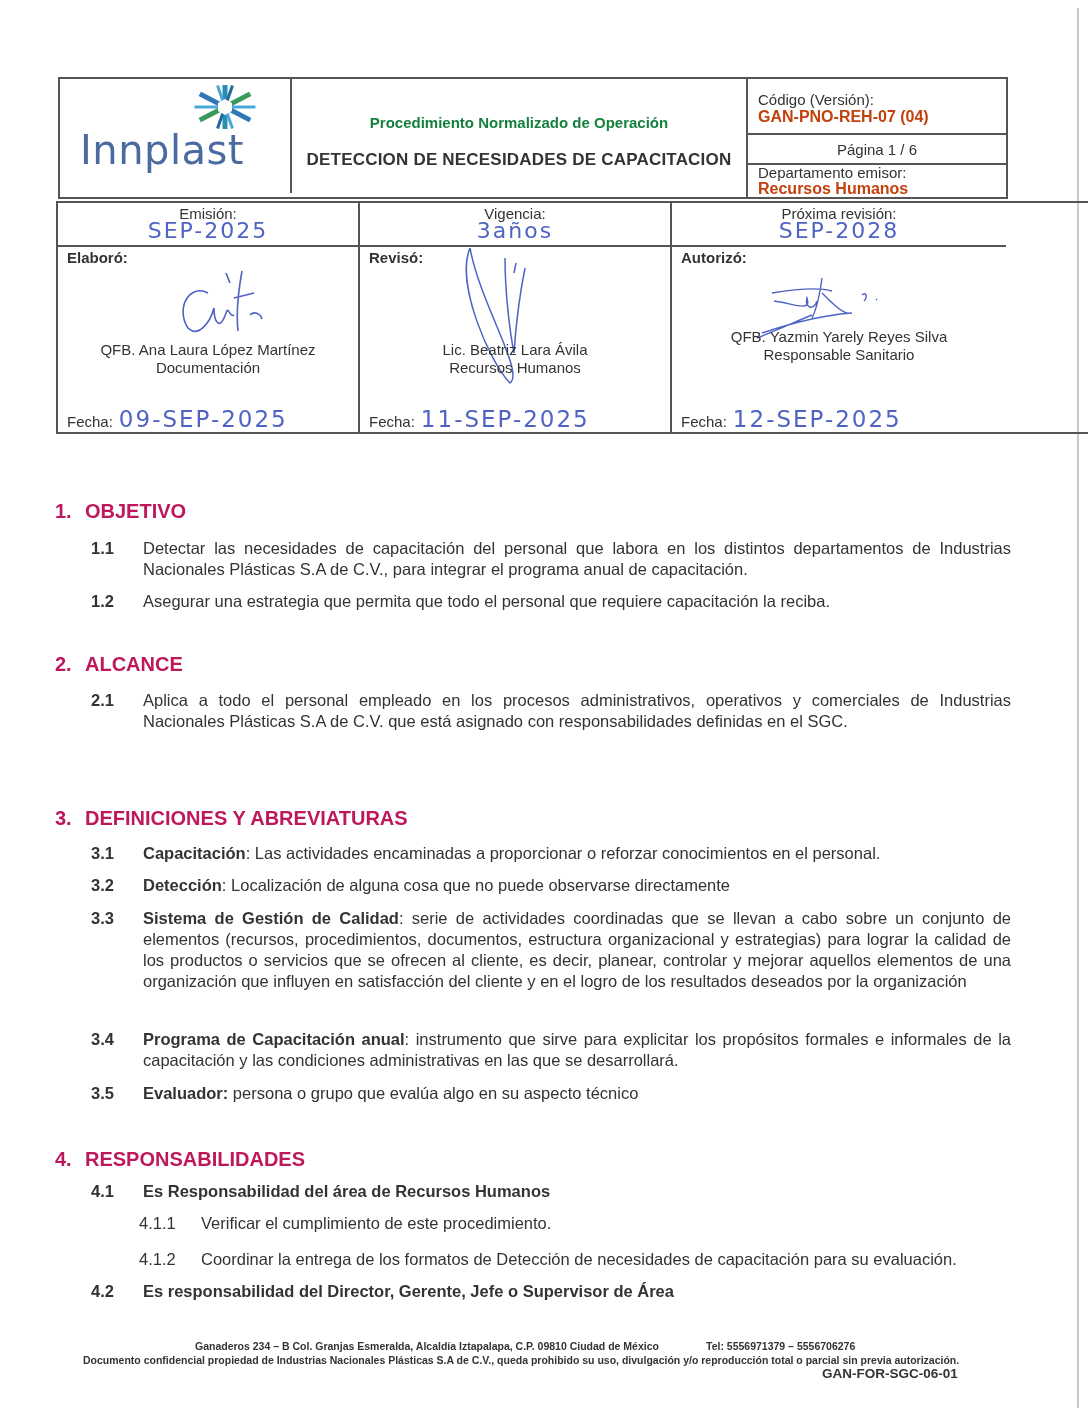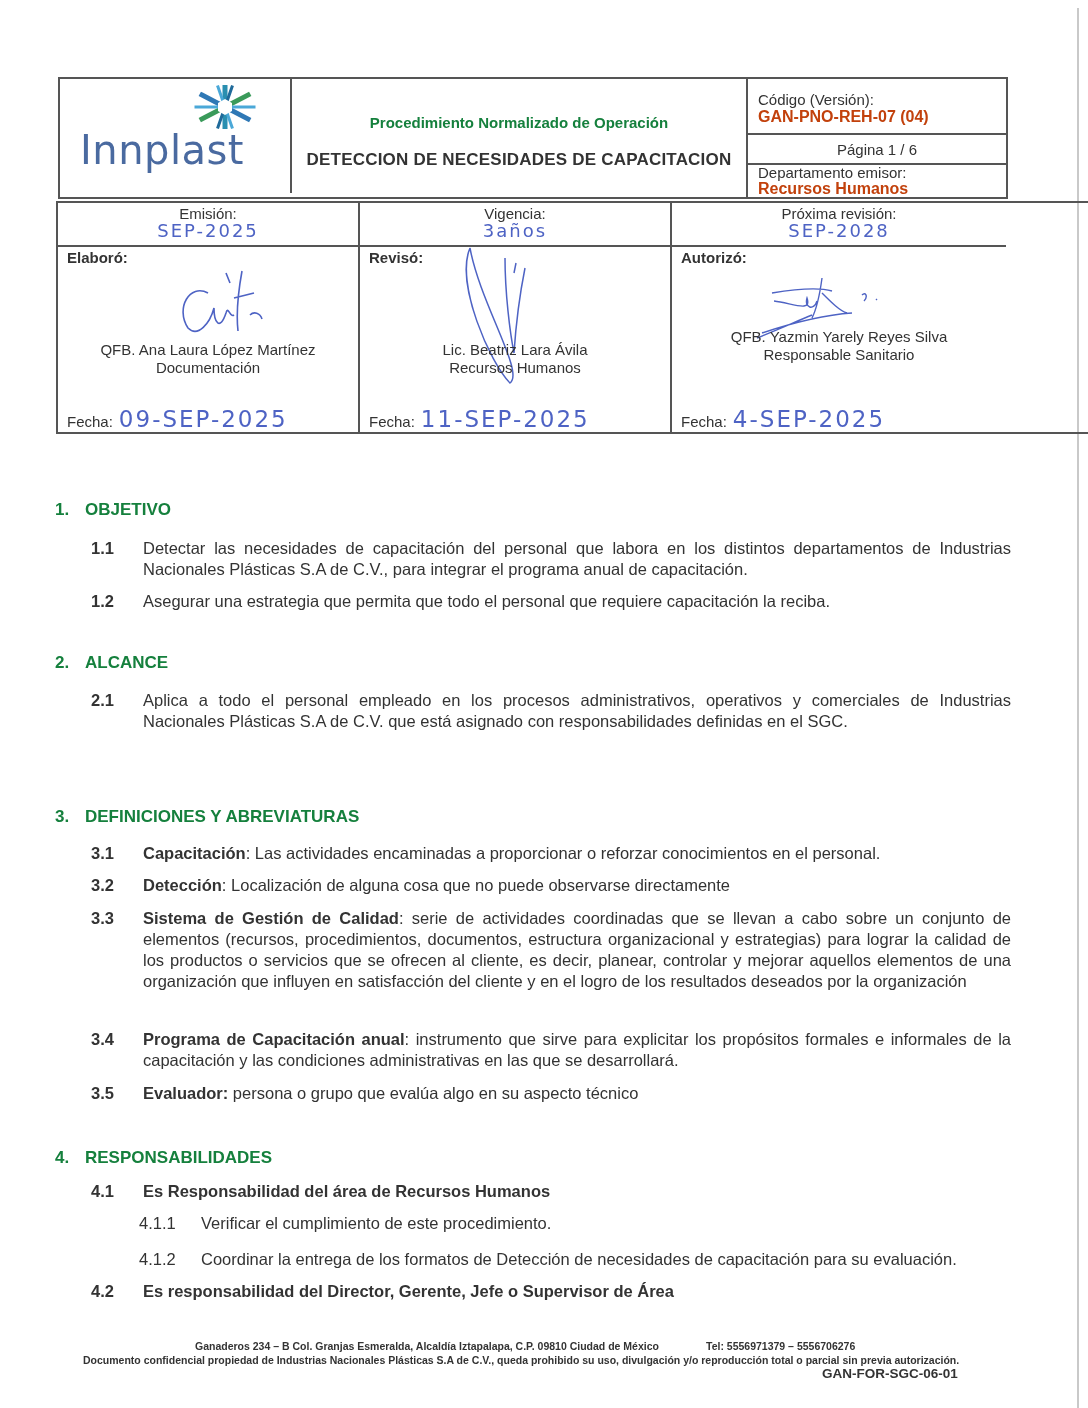--- a/index.html
+++ b/index.html
@@ -30,28 +30,28 @@
   .r3 .meta-value { line-height: 17px; }
 
   
   .grid { position: absolute; left: 56px; top: 201px; width: 1060px; height: 233px; border: 2px solid #555; box-sizing: border-box; }
   .gcol { position: absolute; top: 0; height: 229px; }
   .gcol.c1 { left: 0; width: 300px; border-right: 2px solid #555; }
   .gcol.c2 { left: 302px; width: 310px; border-right: 2px solid #555; }
   .gcol.c3 { left: 614px; width: 334px; }
   .gtop { position: absolute; left: 0; right: 0; top: 0; height: 42px; border-bottom: 2px solid #555; text-align: center; }
   .gtop .lbl { font-size: 15px; color: #333; display: block; margin-top: 2px; }
-  .hand { font-family: "DejaVu Sans", sans-serif; color: #4e63c4; font-size: 18px; letter-spacing: 2px; font-weight: normal; display: block; line-height: 22px; }
+  .hand { font-family: "DejaVu Sans", sans-serif; color: #4e63c4; font-size: 22px; letter-spacing: 2px; font-weight: normal; display: block; line-height: 22px; }
   .gtop .hand { margin-top: -2px; }
   .role-label { position: absolute; left: 9px; top: 46px; font-size: 15px; font-weight: bold; color: #333; }
   .sig { position: absolute; }
   .person { position: absolute; left: 0; right: 0; top: 138px; text-align: center; font-size: 15px; color: #333; line-height: 18px; }
   .fecha { position: absolute; left: 9px; bottom: 2px; font-size: 15px; color: #333; }
   .fecha .hand { display: inline; font-size: 23px; margin-left: 6px; }
-  .sec-head { position: absolute; left: 55px; font-size: 17px; font-weight: bold; color: #15803d; }
+  .sec-head { position: absolute; left: 55px; font-size: 20px; font-weight: bold; color: #be185d; }
   .sec-head .num { display: inline-block; width: 30px; }
   .item { position: absolute; left: 91px; width: 920px; font-size: 16.5px; color: #333; line-height: 21px; }
   .item .inum { position: absolute; left: 0; top: 0; font-weight: bold; }
   .item .itext { margin-left: 52px; text-align: justify; }
   .item .term { font-weight: bold; }
   .subitem { position: absolute; left: 139px; width: 870px; font-size: 16.5px; color: #333; }
   .subitem .inum { display: inline-block; width: 62px; }
   .bold-item .itext { font-weight: bold; }
 
   
@@ -144,21 +144,21 @@
     </div>
     <div class="role-label">Autorizó:</div>
     <svg class="sig" style="left:80px; top:70px;" width="140" height="70" viewBox="0 0 140 70">
       <path d="M20 20 C50 15, 70 15, 80 18 M22 28 C40 30, 60 40, 55 25 C52 35, 62 38, 65 28 M70 5 C68 20, 65 35, 60 45 M70 20 C80 30, 88 38, 95 40 M10 60 C40 50, 70 42, 100 40 M5 65 C30 55, 45 48, 60 42 M110 22 C114 18, 116 24, 112 28 M124 26 L125 27" fill="none" stroke="#4e63c4" stroke-width="1.4"></path>
     </svg>
     <div class="person" style="top:125px;">
       <div>QFB. Yazmin Yarely Reyes Silva</div>
       <div>Responsable Sanitario</div>
     </div>
     <div class="fecha">
-      <span>Fecha:</span><span class="hand">4-SEP-2025</span>
+      <span>Fecha:</span><span class="hand">12-SEP-2025</span>
     </div>
   </div>
 </div>
 
 <div class="sec-head" style="top:500px;">
   <span class="num">1.</span><span>OBJETIVO</span>
 </div>
 <div class="item" style="top:538px;">
   <span class="inum">1.1</span>
   <div class="itext">Detectar las necesidades de capacitación del personal que labora en los distintos departamentos de Industrias Nacionales Plásticas S.A de C.V., para integrar el programa anual de capacitación.</div>

